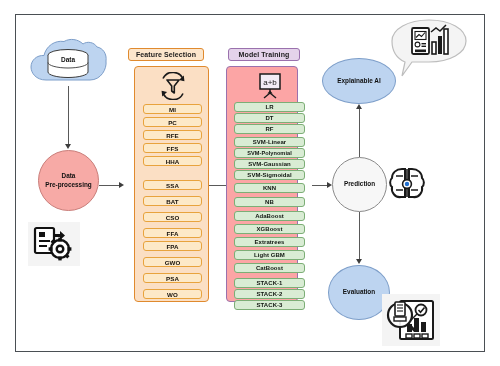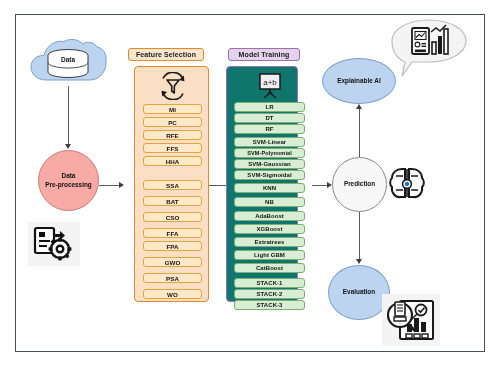--- a/index.html
+++ b/index.html
@@ -206,21 +206,21 @@
     <div class="chip fs" style="top:222px;">WO</div>
   </div>
 
   <div class="line-h" style="left:209px; top:185px; width:22px;"></div>
   <div class="arrow-r" style="left:229px; top:181.8px;"></div>
 
   <div class="hdr-box" style="left:228px; top:48px; width:72px; height:13px; background:#e4d3ea; border:1px solid #9a71ad;">
     <span>Model Training</span>
   </div>
 
-  <div class="panel" style="left:226px; top:66px; width:72px; height:236px; background:#0f766e; border:1.4px solid #9a71ad;">
+  <div class="panel" style="left:226px; top:66px; width:72px; height:236px; background:#fca5a5; border:1.4px solid #9a71ad;">
 
     <div class="abs" style="left:29px; top:5px;">
       <svg width="28" height="27" viewBox="0 0 28 27">
         <rect x="4" y="2" width="20" height="15" fill="#f2ecf5" stroke="#1a1a1a" stroke-width="1.5"></rect>
         <text x="14" y="12.5" font-family="'Liberation Sans', sans-serif" font-size="8" fill="#1a1a1a" text-anchor="middle">a+b</text>
         <line x1="14" y1="17" x2="14" y2="21" stroke="#1a1a1a" stroke-width="1.4"></line>
         <line x1="14" y1="21" x2="8" y2="26" stroke="#1a1a1a" stroke-width="1.4"></line>
         <line x1="14" y1="21" x2="20" y2="26" stroke="#1a1a1a" stroke-width="1.4"></line>
         <path d="M14 18.5 l-2.6 3 l5.2 0 Z" fill="#1a1a1a"></path>
       </svg>

